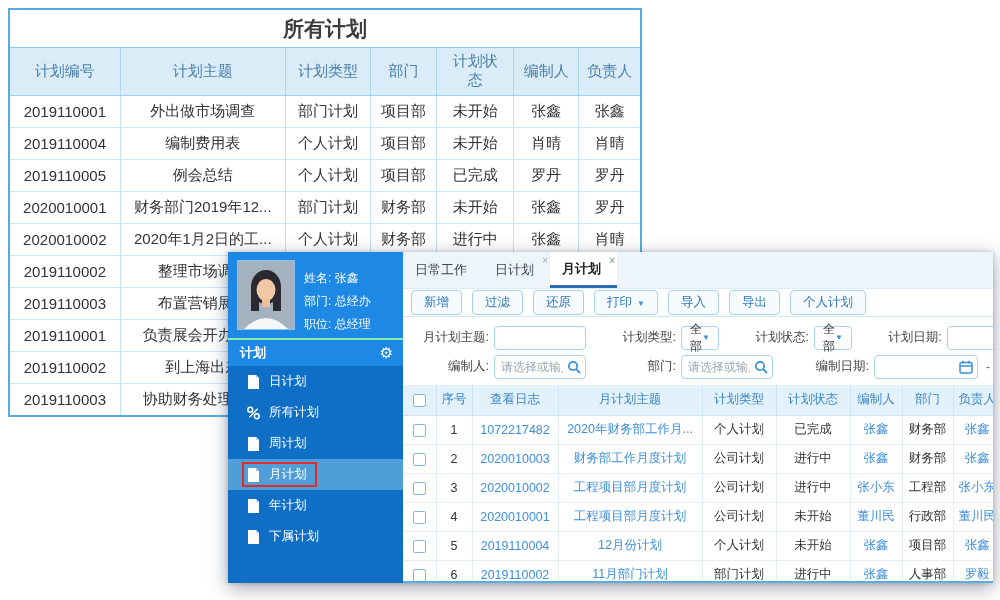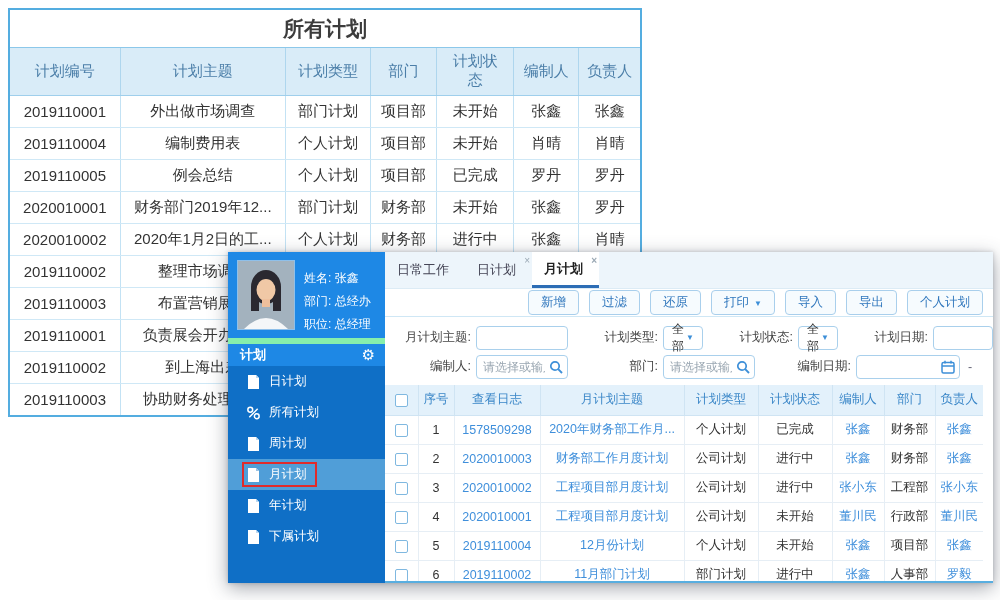--- a/index.html
+++ b/index.html
@@ -12,41 +12,41 @@
   .bg-grid { width:100%; border-collapse:collapse; table-layout:fixed; }
   .bg-grid th { background:#d9ecf8; color:#4b7ea8; font-weight:normal; font-size:15px; height:47px; border-right:1px solid #aed6ee; border-bottom:1px solid #9fcfec; }
   .bg-grid td { height:32px; font-size:15px; color:#333; text-align:center; border-right:1px solid #c3e2f4; border-bottom:1px solid #cfe8f6; overflow:hidden; white-space:nowrap; }
   .bg-grid th:last-child, .bg-grid td:last-child { border-right:none; }
   .bg-grid tr:last-child td { border-bottom:none; }
 
   
   .win { position:absolute; left:228px; top:252px; width:765px; height:331px; background:#fff; box-shadow:0 5px 18px rgba(50,60,75,.45), 0 0 4px rgba(50,60,75,.25); display:flex; overflow:hidden; }
 
   
-  .side { width:157px; background:#0f6fc6; display:flex; flex-direction:column; flex-shrink:0; }
+  .side { width:175px; background:#0f6fc6; display:flex; flex-direction:column; flex-shrink:0; }
   .profile { height:86px; background:#1e88e5; position:relative; }
   .photo { position:absolute; left:9px; top:8px; width:58px; height:70px; border:1px solid #8fc0ea; background:#9fb0bd; }
   .p-lines { position:absolute; left:76px; top:15px; }
   .p-line { color:#fff; font-size:12px; line-height:23px; white-space:nowrap; }
-  .sec-head { height:28px; background:#1e88e5; border-top:6px solid #86efac; color:#fff; font-size:13px; font-weight:bold; display:flex; align-items:center; padding:0 10px 0 12px; }
+  .sec-head { height:28px; background:#1e88e5; border-top:2px solid #86efac; color:#fff; font-size:13px; font-weight:bold; display:flex; align-items:center; padding:0 10px 0 12px; }
   .sec-head .gear { margin-left:auto; font-size:15px; font-weight:normal; cursor:default; }
   .menu { flex:1; }
   .m-item { height:31px; display:flex; align-items:center; padding-left:14px; color:#fff; font-size:12.5px; cursor:default; }
   .m-item .inner { display:inline-flex; align-items:center; border:2px solid transparent; padding:2px 8px 2px 3px; }
   .m-item.active { background:#509ed8; }
   .m-item.active .inner { border-color:#e02b2b; }
   .m-ico { width:13px; height:14px; margin-right:9px; flex-shrink:0; }
 
   
   .main { flex:1; display:flex; flex-direction:column; min-width:0; }
   .tabbar { height:37px; background:#edf5fb; display:flex; align-items:stretch; border-bottom:1px solid #dcebf5; flex-shrink:0; }
   .tab { position:relative; display:flex; align-items:center; padding:0 16px 0 12px; font-size:13px; color:#445; cursor:default; }
   .tab .x { position:absolute; top:4px; right:2px; font-size:10px; color:#9aa8b4; line-height:10px; }
   .tab.active { background:#fff; font-weight:bold; color:#222; border-bottom:3px solid #2d6db5; }
-  .toolbar { height:27px; display:flex; align-items:center; padding-left:8px; background:#fff; flex-shrink:0;justify-content:flex-end; }
+  .toolbar { height:27px; display:flex; align-items:center; padding-left:8px; background:#fff; flex-shrink:0; }
   .btn { margin-right:10px; padding:3px 12px; border:1px solid #a9cfec; border-radius:4px; background:#f6fbfe; color:#3077bd; font-size:12.5px; white-space:nowrap; cursor:default; }
   .btn .arr { font-size:8px; color:#3d8fd8; margin-left:5px; }
   .tool-div { border-bottom:1px solid #cfe7f5; flex-shrink:0; }
 
   
   .filters { padding:6px 0 4px 0; flex-shrink:0; }
   .f-row { height:29px; display:flex; align-items:center; font-size:12.5px; color:#444; }
   .f-label { text-align:right; white-space:nowrap; flex-shrink:0; }
   .w80 { width:86px; } .w66 { width:64px; } .w70 { width:70px; }
   .ml { margin-left:26px; }
@@ -378,21 +378,21 @@
               <th>计划状态</th>
               <th>编制人</th>
               <th>部门</th>
               <th>负责人</th>
             </tr>
           </thead>
           <tbody>
             <tr>
               <td><span class="cb"></span></td>
               <td>1</td>
-              <td class="link">1578509298</td>
+              <td class="link">1072217482</td>
               <td class="link">2020年财务部工作月...</td>
               <td>个人计划</td>
               <td>已完成</td>
               <td class="link">张鑫</td>
               <td>财务部</td>
               <td class="link">张鑫</td>
             </tr>
             <tr>
               <td><span class="cb"></span></td>
               <td>2</td>

